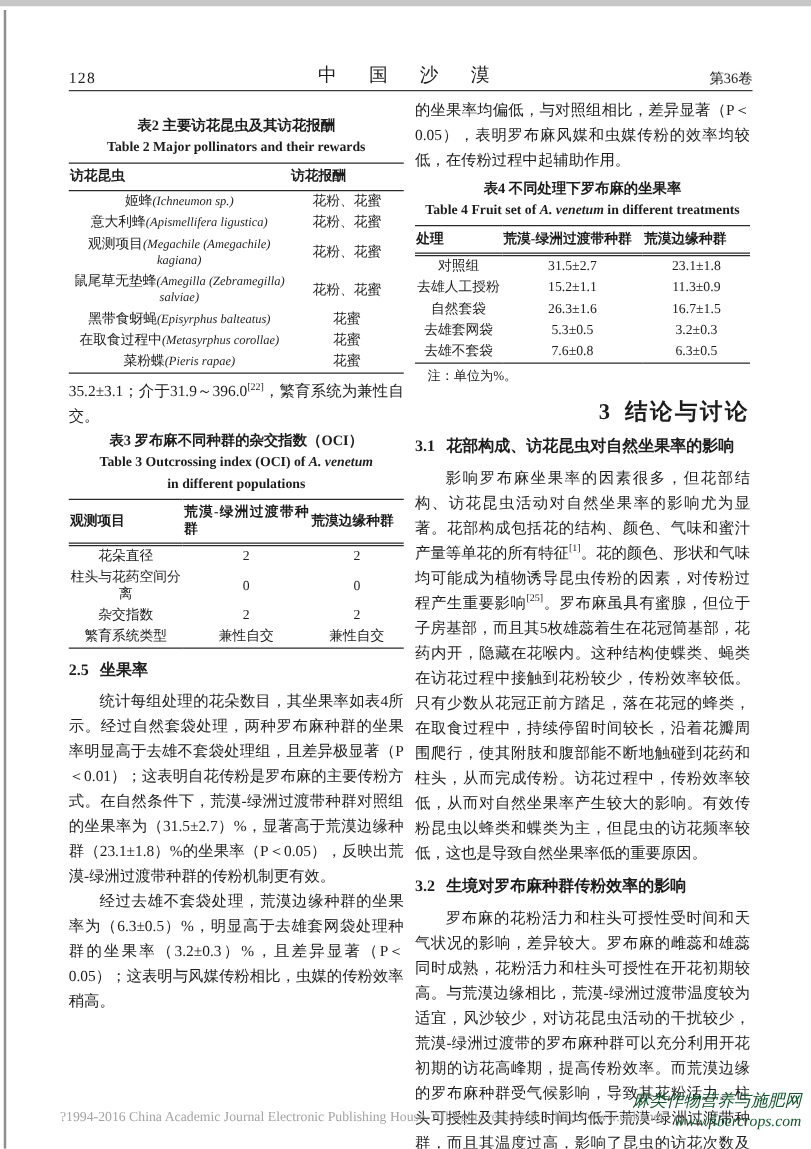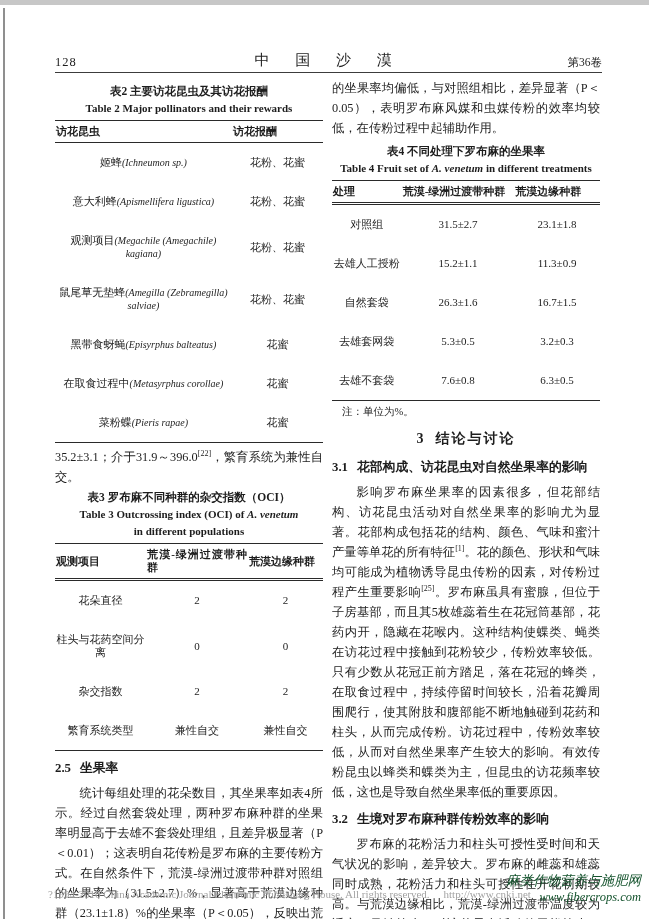--- a/index.html
+++ b/index.html
@@ -20,38 +20,38 @@
 
   
   .col{position:absolute;width:268px;font-size:12.3px;line-height:20px;text-align:justify;}
   .col-left{left:55px;top:78px;}
   .col-right{left:332px;top:78px;}
   p{margin:0;}
   .indent{text-indent:2em;}
   sup{font-size:8px;vertical-align:super;line-height:0;}
 
   
-  .cap{ text-align:center;font-weight:bold;font-size:11.5px;line-height:17px;margin-top:5px;}
+  .cap{ text-align:center;font-weight:bold;font-size:11.5px;line-height:17px;margin-top:15px;}
   .cap-en{text-align:center;font-weight:bold;font-size:11px;line-height:17px;}
   .it{font-style:italic;}
 
   
   table{width:100%;border-collapse:collapse;margin-top:3px;margin-bottom:4px;}
   .tbl{border-top:1.6px solid #2a2a2a;border-bottom:1.6px solid #2a2a2a;}
   .tbl th{font-weight:bold;font-size:11px;padding:4px 1px;line-height:13px;}
-  .tbl td{font-size:11px;text-align:center;padding:13px 1px;line-height:13px;}
+  .tbl td{font-size:11px;text-align:center;padding:2px 1px;line-height:13px;}
   .single-rule th{border-bottom:1px solid #2a2a2a;}
   .double-rule th{border-bottom:3px double #2a2a2a;}
   .latin{font-style:italic;font-size:10px;}
   .tbl-note{font-size:10.5px;line-height:15px;margin-top:-1px;padding-left:10px;}
 
   
   .h-sub{font-weight:bold;font-size:12.8px;margin:7px 0 5px 0;text-align:left;}
   .h-sub .num{margin-right:9px;}
-  .h-main{font-weight:bold;font-size:14px;margin:10px 0 8px 0;text-align:center;letter-spacing:2px;}
+  .h-main{font-weight:bold;font-size:18px;margin:10px 0 8px 0;text-align:right;letter-spacing:2px;}
   .h-main .num{margin-right:12px;letter-spacing:0;}
 
   
   .footer-copy{position:absolute;left:48px;top:888px;width:560px;font-size:11px;color:#a3a3a3;white-space:nowrap;}
   .footer-copy .url{margin-left:14px;}
   .watermark{position:absolute;right:8px;top:872px;text-align:right;color:#14532d;line-height:17px;font-style:italic;}
   .watermark .wm1{font-size:13.5px;}
   .watermark .wm2{font-size:12.5px;}
 </style>
 </head>

